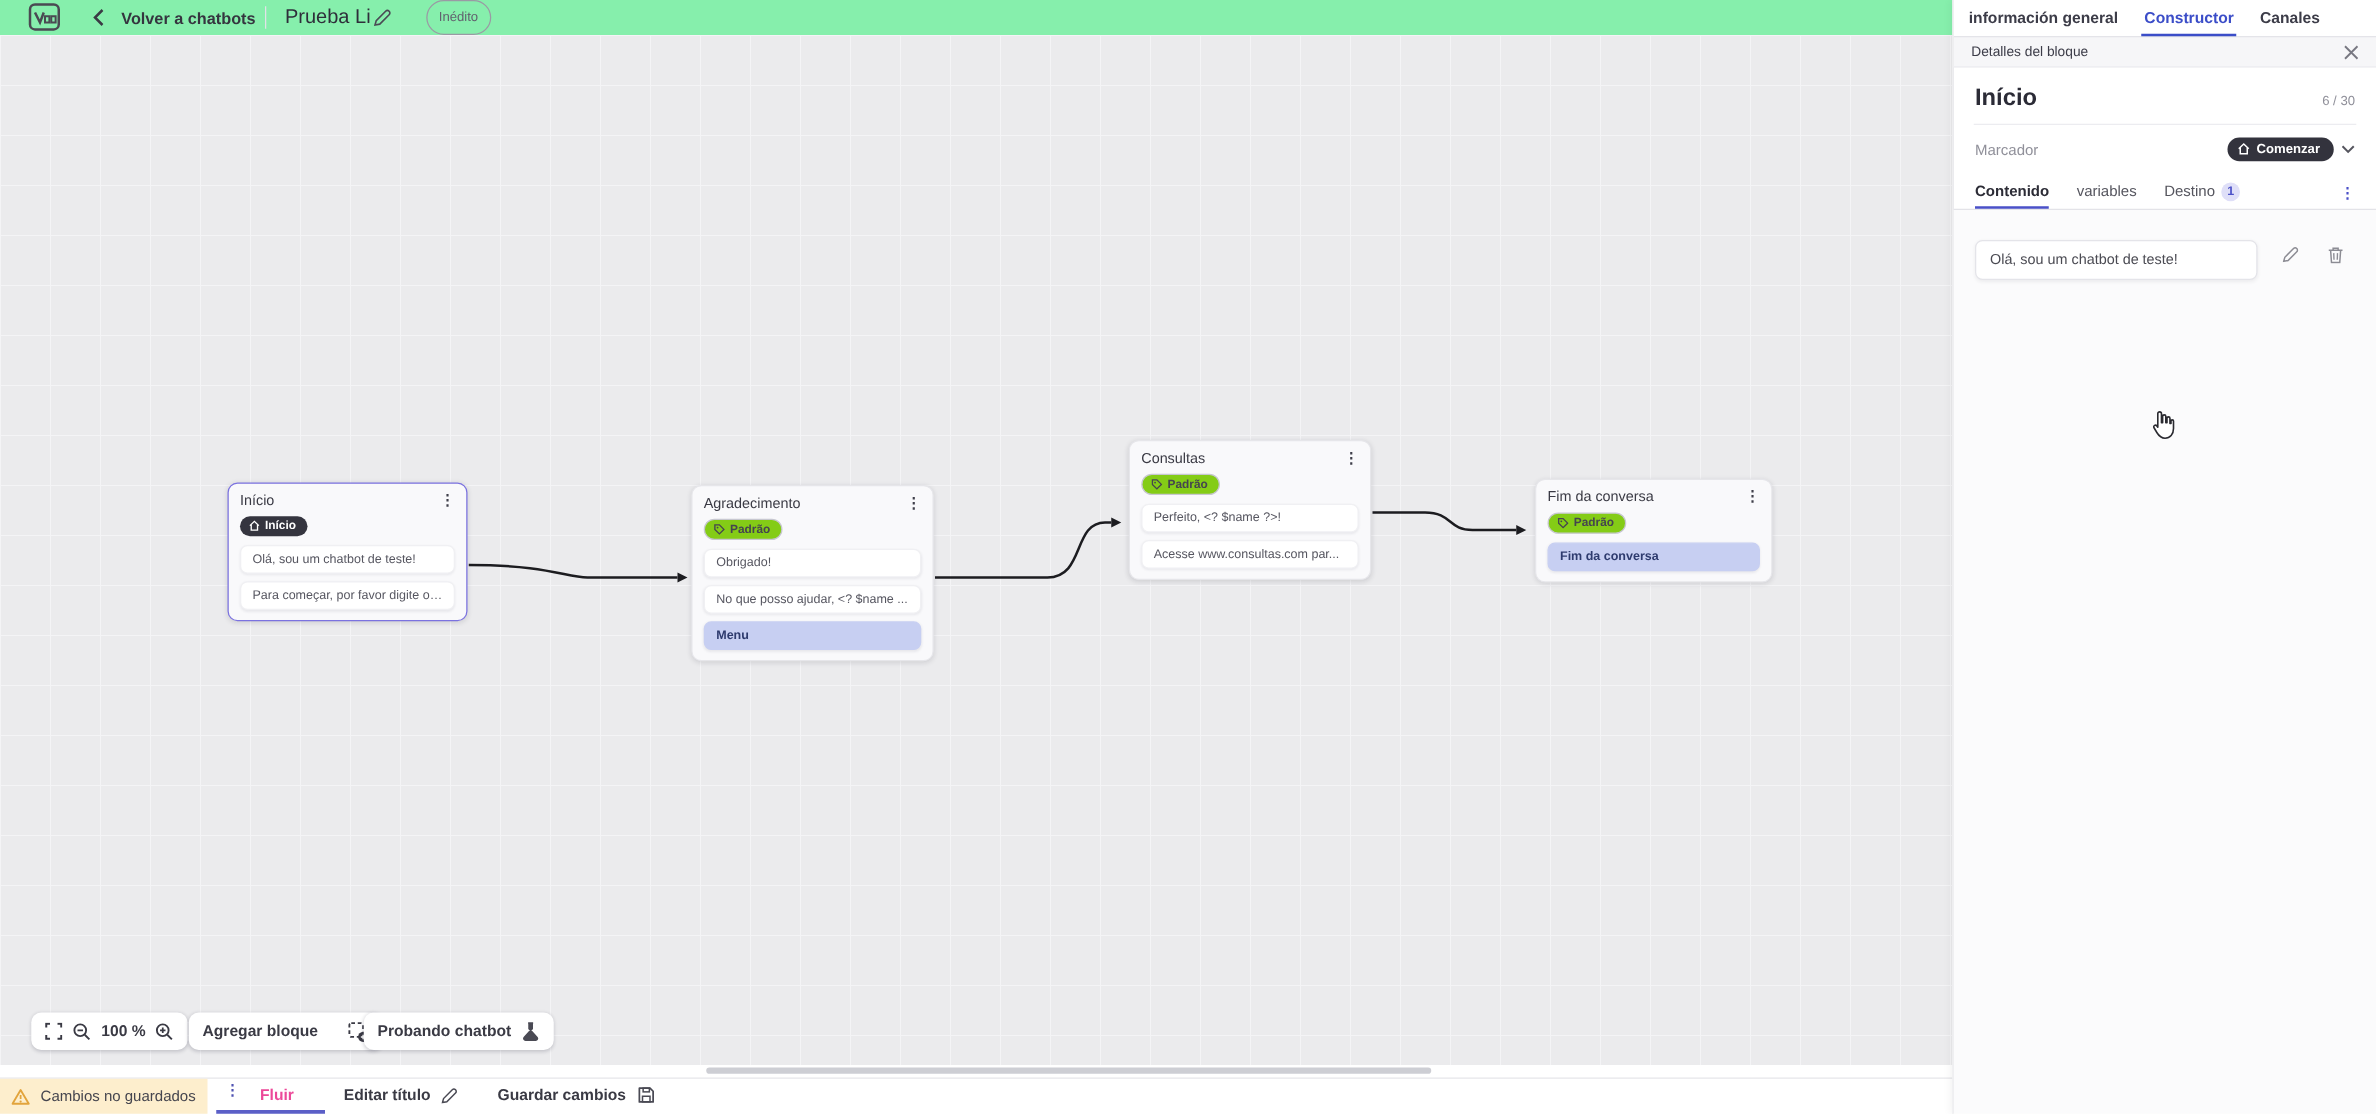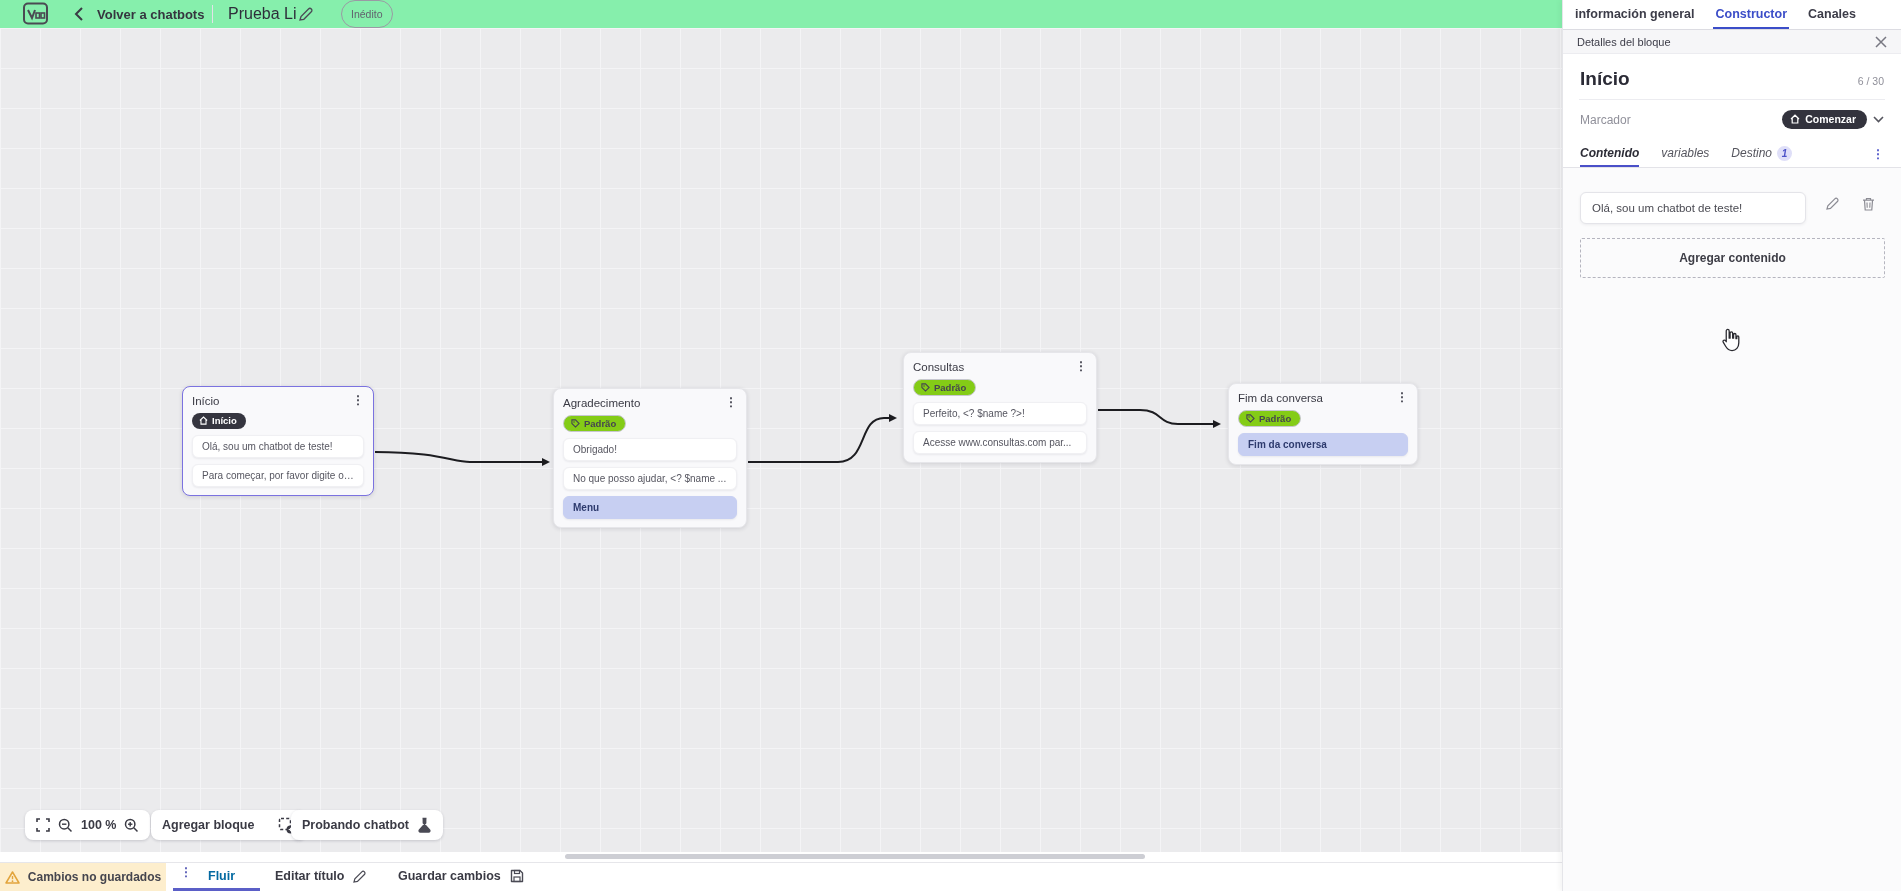--- a/index.html
+++ b/index.html
@@ -56,24 +56,24 @@
   .btn-test      { left:291px; }
   .hscroll { position:absolute; top:852px; left:0; width:1562px; height:10px; background:#fff; }
   .hscroll-thumb { position:absolute; left:565px; top:2px; width:580px; height:5px;
     background:#cdced4; border-radius:3px; cursor:grab; }
 
   
   .statusbar { position:absolute; top:862px; left:0; width:1562px; height:29px; background:#fff;
     border-top:1px solid #e6e6ea; }
   .warn-chip { position:absolute; left:0; top:0; width:166px; height:28px; background:#fdeecd;
     display:flex; align-items:center; justify-content:center; gap:8px; font-size:12px;
-    font-weight:bold; color:#45454e; }
+    font-weight:normal; color:#45454e; }
   .sb-kebab { position:absolute; left:180px; top:5px; color:#4f52b2; font-size:12px;
     line-height:9px; font-weight:bold; cursor:pointer; }
-  .sb-flow { position:absolute; left:208px; top:6px; font-size:12.5px; font-weight:bold; color:#0369a1; cursor:pointer; }
+  .sb-flow { position:absolute; left:208px; top:6px; font-size:12.5px; font-weight:bold; color:#ec4899; cursor:pointer; }
   .sb-underline { position:absolute; left:173px; bottom:0; width:87px; height:3px; background:#5b5fc7; }
   .sb-edit { position:absolute; left:275px; top:6px; font-size:12.5px; font-weight:bold; color:#3a3a44;
     display:flex; gap:9px; align-items:center; cursor:pointer; }
   .sb-save { position:absolute; left:398px; top:6px; font-size:12.5px; font-weight:bold; color:#3a3a44;
     display:flex; gap:9px; align-items:center; cursor:pointer; }
 
   
   .panel { position:absolute; top:0; left:1562px; width:339px; height:891px; background:#fff;
     border-left:1px solid #e5e5e9; box-shadow:-2px 0 6px rgba(0,0,0,.05); }
   .panel-tabs { display:flex; align-items:stretch; height:30px; padding:0 10px; gap:17px;
@@ -91,21 +91,21 @@
   .block-counter { font-size:10.5px; color:#8f8f99; padding-bottom:3px; }
   .section-divider { border:none; border-top:1px solid #ececf0; margin:9px -1px 0 -1px; }
   .marker-row { display:flex; justify-content:space-between; align-items:center; margin-top:10px; }
   .marker-label { font-size:12px; color:#90909a; }
   .marker-right { display:flex; align-items:center; gap:6px; }
   .marker-pill { display:inline-flex; align-items:center; gap:5px; background:#33333d; color:#fff;
     border-radius:999px; padding:3px 11px 4px 8px; font-size:10.5px; font-weight:bold; cursor:pointer; }
   .inner-tabs { display:flex; align-items:stretch; gap:22px; height:27px; margin-top:12px;
     padding:0 17px; border-bottom:1px solid #e3e3e8; }
   .itab { display:flex; align-items:center; gap:5px; font-size:12px; color:#55555e;
-    border-bottom:2px solid transparent; cursor:pointer;font-style:italic; }
+    border-bottom:2px solid transparent; cursor:pointer; }
   .itab.active { color:#2c2c36; font-weight:bold; border-bottom-color:#4a50c8; }
   .count-badge { width:15px; height:15px; border-radius:50%; background:#dfdff8; color:#4d52c8;
     font-size:10px; font-weight:bold; display:flex; align-items:center; justify-content:center; }
   .itabs-kebab { margin-left:auto; align-self:center; color:#4a50c8; font-size:12px;
     line-height:9px; font-weight:bold; cursor:pointer; }
   .panel-body { position:absolute; top:168px; left:0; right:0; bottom:0; background:#fbfbfc;
     padding:24px 16px 0 17px; }
   .content-row { display:flex; align-items:flex-start; margin-bottom:10px; }
   .content-box { width:226px; background:#fff; border:1px solid #e4e4e9; border-radius:6px;
     box-shadow:0 1px 3px rgba(40,40,60,.07); padding:7px 11px; font-size:11.5px; color:#4a4a52;
@@ -346,21 +346,20 @@
             </svg>
         </span>
         <span class="row-icon">
           <svg class="icon" width="13" height="14" viewBox="0 0 13 14">
               <path d="M1 3.2 H12 M4.5 3 V1.5 H8.5 V3 M2.5 3.4 L3.2 13 H9.8 L10.5 3.4" fill="none" stroke="#8c8c94" stroke-width="1.2"></path>
               <line x1="5" y1="5.5" x2="5.2" y2="10.8" stroke="#8c8c94" stroke-width="1.1"></line>
               <line x1="8" y1="5.5" x2="7.8" y2="10.8" stroke="#8c8c94" stroke-width="1.1"></line>
             </svg>
         </span>
       </div>
-      <div class="add-content">Agregar contenido</div>
     </div>
 
     <div class="cursor-hand">
       <svg class="icon" width="22" height="24" viewBox="0 0 24 26">
         <path d="M9.5 1.5 c0.9 0 1.6 0.7 1.6 1.6 V11 h1 V5.6 c0-0.8 0.6-1.4 1.4-1.4 s1.4 0.6 1.4 1.4 V11 h1 V7.2 c0-0.7 0.6-1.3 1.3-1.3 s1.3 0.6 1.3 1.3 V11.6 h0.9 V9.6 c0-0.6 0.5-1.1 1.1-1.1 s1.1 0.5 1.1 1.1 V16 c0 5-3 8.5-7.4 8.5 c-3.6 0-5.2-1.8-7-4.7 L4.6 15.4 c-0.5-0.8-0.2-1.7 0.5-2.1 c0.7-0.4 1.5-0.2 2 0.5 l0.8 1.1 V3.1 c0-0.9 0.7-1.6 1.6-1.6 z" fill="#ffffff" stroke="#2a2a30" stroke-width="1.4" stroke-linejoin="round"></path>
       </svg>
     </div>
   </div>
 
 </div>

